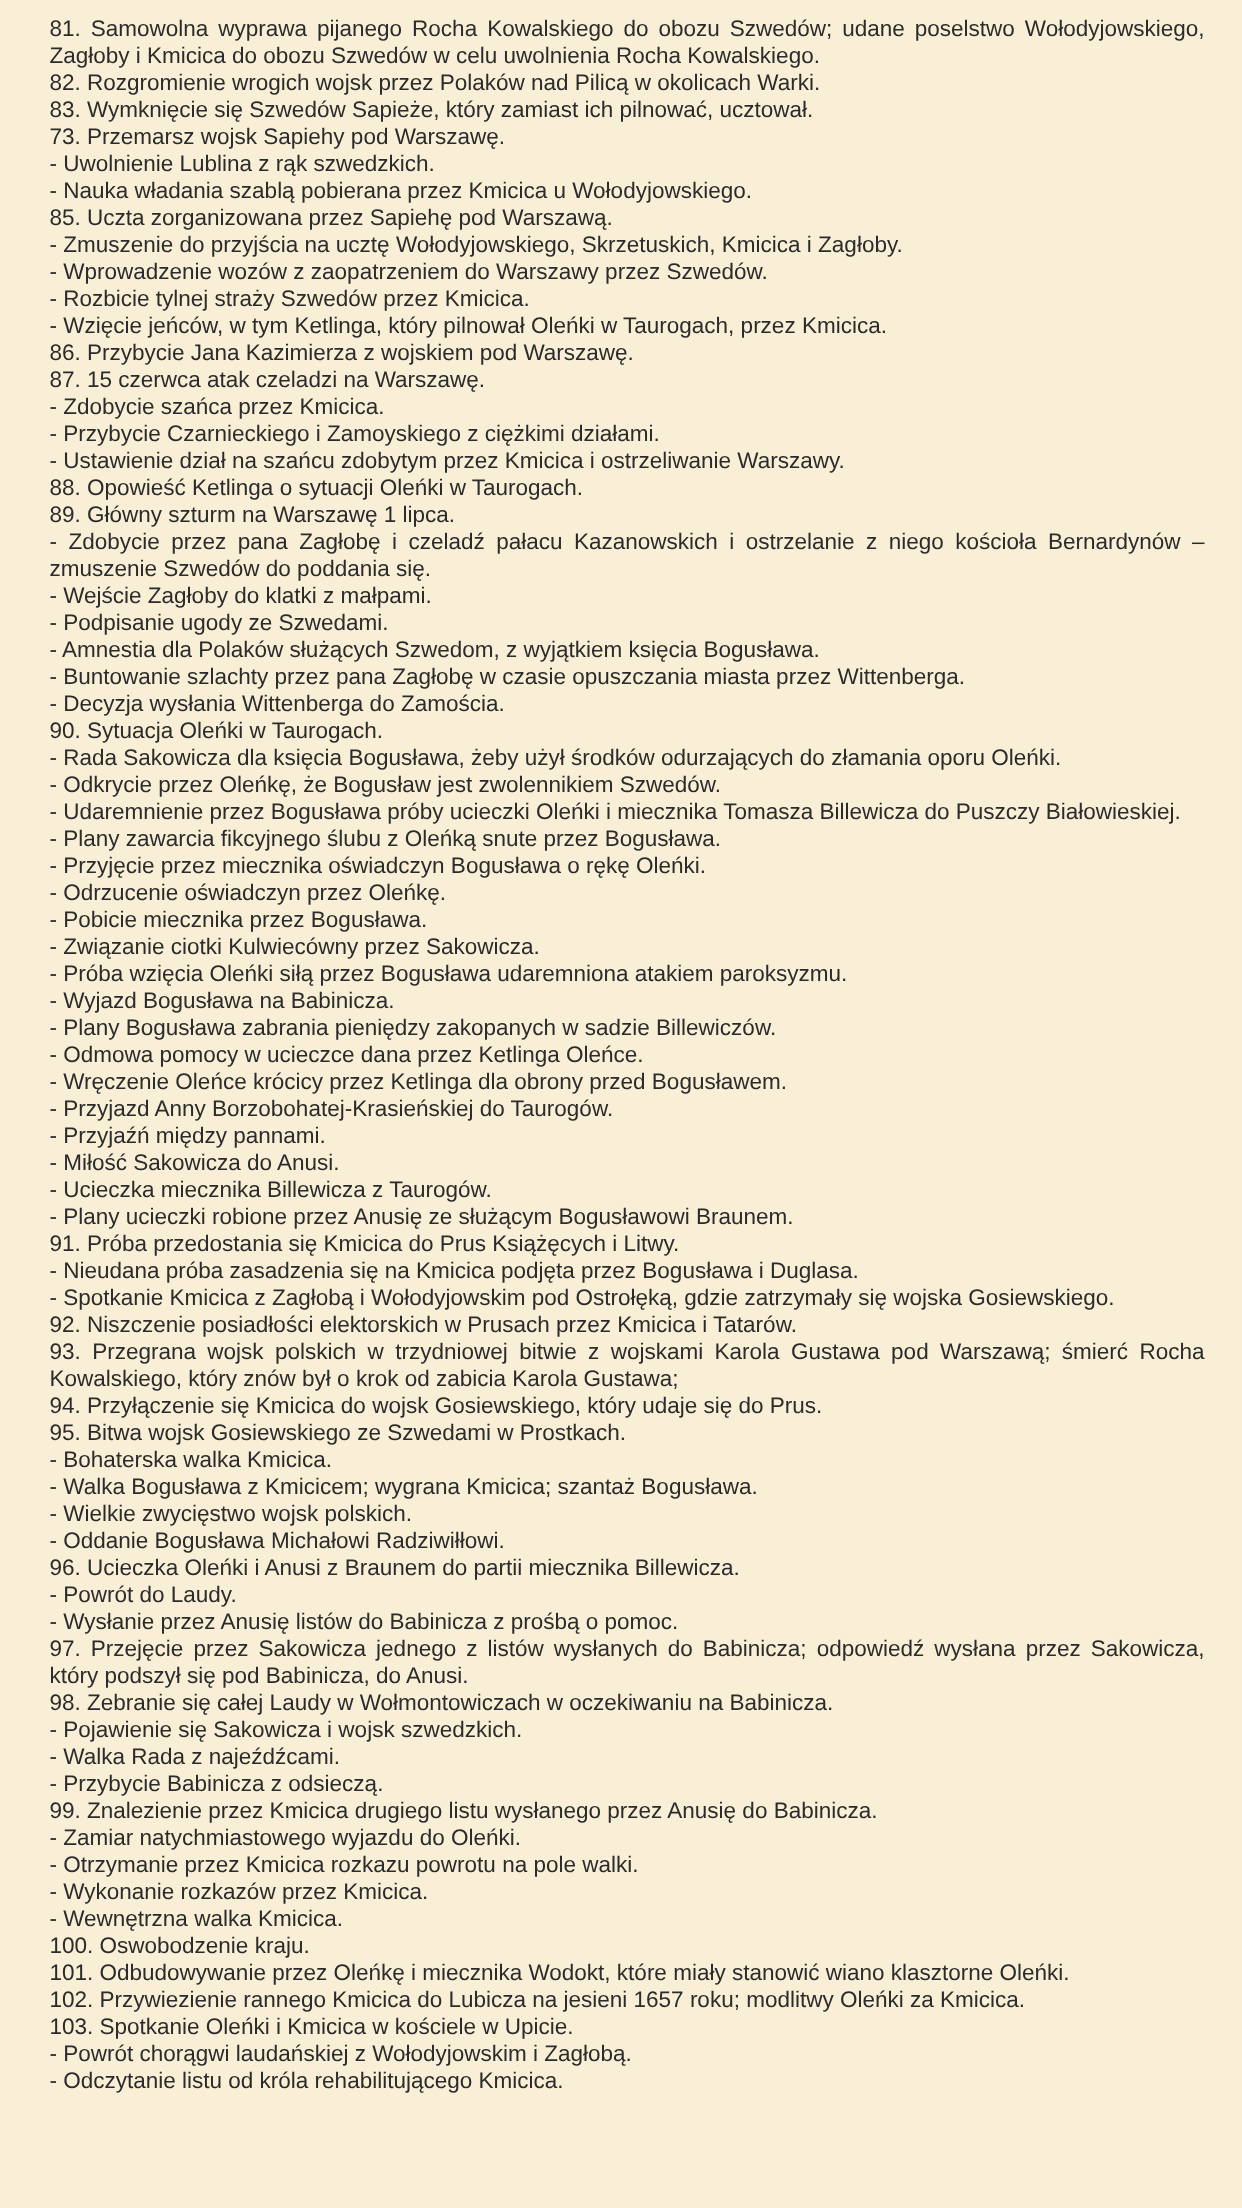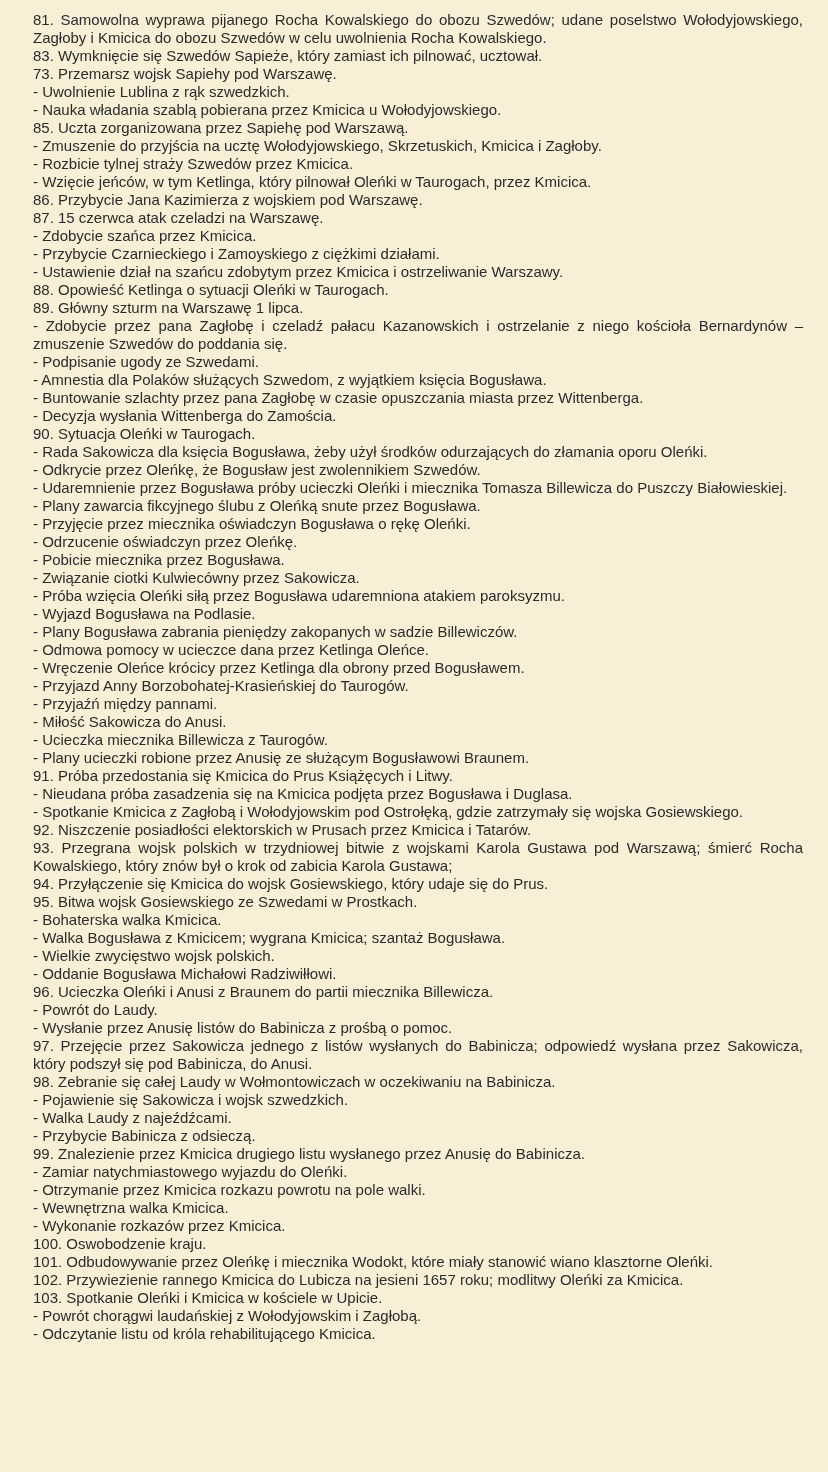--- a/index.html
+++ b/index.html
@@ -26,51 +26,54 @@
     .line {
       display: block;
       margin: 0;
     }
   </style>
 </head>
 <body>
 
 <div class="content" id="plan-list">
 <p class="line">81. Samowolna wyprawa pijanego Rocha Kowalskiego do obozu Szwedów; udane poselstwo Wołodyjowskiego, Zagłoby i Kmicica do obozu Szwedów w celu uwolnienia Rocha Kowalskiego.</p>
+    <p class="line">82. Rozgromienie wrogich wojsk przez Polaków nad Pilicą w okolicach Warki.</p>
     <p class="line">83. Wymknięcie się Szwedów Sapieże, który zamiast ich pilnować, ucztował.</p>
     <p class="line">73. Przemarsz wojsk Sapiehy pod Warszawę.</p>
     <p class="line">- Uwolnienie Lublina z rąk szwedzkich.</p>
     <p class="line">- Nauka władania szablą pobierana przez Kmicica u Wołodyjowskiego.</p>
     <p class="line">85. Uczta zorganizowana przez Sapiehę pod Warszawą.</p>
     <p class="line">- Zmuszenie do przyjścia na ucztę Wołodyjowskiego, Skrzetuskich, Kmicica i Zagłoby.</p>
+    <p class="line">- Wprowadzenie wozów z zaopatrzeniem do Warszawy przez Szwedów.</p>
     <p class="line">- Rozbicie tylnej straży Szwedów przez Kmicica.</p>
     <p class="line">- Wzięcie jeńców, w tym Ketlinga, który pilnował Oleńki w Taurogach, przez Kmicica.</p>
     <p class="line">86. Przybycie Jana Kazimierza z wojskiem pod Warszawę.</p>
     <p class="line">87. 15 czerwca atak czeladzi na Warszawę.</p>
     <p class="line">- Zdobycie szańca przez Kmicica.</p>
     <p class="line">- Przybycie Czarnieckiego i Zamoyskiego z ciężkimi działami.</p>
     <p class="line">- Ustawienie dział na szańcu zdobytym przez Kmicica i ostrzeliwanie Warszawy.</p>
     <p class="line">88. Opowieść Ketlinga o sytuacji Oleńki w Taurogach.</p>
     <p class="line">89. Główny szturm na Warszawę 1 lipca.</p>
     <p class="line">- Zdobycie przez pana Zagłobę i czeladź pałacu Kazanowskich i ostrzelanie z niego kościoła Bernardynów – zmuszenie Szwedów do poddania się.</p>
+    <p class="line">- Wejście Zagłoby do klatki z małpami.</p>
     <p class="line">- Podpisanie ugody ze Szwedami.</p>
     <p class="line">- Amnestia dla Polaków służących Szwedom, z wyjątkiem księcia Bogusława.</p>
     <p class="line">- Buntowanie szlachty przez pana Zagłobę w czasie opuszczania miasta przez Wittenberga.</p>
     <p class="line">- Decyzja wysłania Wittenberga do Zamościa.</p>
     <p class="line">90. Sytuacja Oleńki w Taurogach.</p>
     <p class="line">- Rada Sakowicza dla księcia Bogusława, żeby użył środków odurzających do złamania oporu Oleńki.</p>
     <p class="line">- Odkrycie przez Oleńkę, że Bogusław jest zwolennikiem Szwedów.</p>
     <p class="line">- Udaremnienie przez Bogusława próby ucieczki Oleńki i miecznika Tomasza Billewicza do Puszczy Białowieskiej.</p>
     <p class="line">- Plany zawarcia fikcyjnego ślubu z Oleńką snute przez Bogusława.</p>
     <p class="line">- Przyjęcie przez miecznika oświadczyn Bogusława o rękę Oleńki.</p>
     <p class="line">- Odrzucenie oświadczyn przez Oleńkę.</p>
     <p class="line">- Pobicie miecznika przez Bogusława.</p>
     <p class="line">- Związanie ciotki Kulwiecówny przez Sakowicza.</p>
     <p class="line">- Próba wzięcia Oleńki siłą przez Bogusława udaremniona atakiem paroksyzmu.</p>
-    <p class="line">- Wyjazd Bogusława na Podlasie.</p>
+    <p class="line">- Wyjazd Bogusława na Babinicza.</p>
     <p class="line">- Plany Bogusława zabrania pieniędzy zakopanych w sadzie Billewiczów.</p>
     <p class="line">- Odmowa pomocy w ucieczce dana przez Ketlinga Oleńce.</p>
     <p class="line">- Wręczenie Oleńce krócicy przez Ketlinga dla obrony przed Bogusławem.</p>
     <p class="line">- Przyjazd Anny Borzobohatej-Krasieńskiej do Taurogów.</p>
     <p class="line">- Przyjaźń między pannami.</p>
     <p class="line">- Miłość Sakowicza do Anusi.</p>
     <p class="line">- Ucieczka miecznika Billewicza z Taurogów.</p>
     <p class="line">- Plany ucieczki robione przez Anusię ze służącym Bogusławowi Braunem.</p>
     <p class="line">91. Próba przedostania się Kmicica do Prus Książęcych i Litwy.</p>
     <p class="line">- Nieudana próba zasadzenia się na Kmicica podjęta przez Bogusława i Duglasa.</p>
@@ -82,26 +85,26 @@
     <p class="line">- Bohaterska walka Kmicica.</p>
     <p class="line">- Walka Bogusława z Kmicicem; wygrana Kmicica; szantaż Bogusława.</p>
     <p class="line">- Wielkie zwycięstwo wojsk polskich.</p>
     <p class="line">- Oddanie Bogusława Michałowi Radziwiłłowi.</p>
     <p class="line">96. Ucieczka Oleńki i Anusi z Braunem do partii miecznika Billewicza.</p>
     <p class="line">- Powrót do Laudy.</p>
     <p class="line">- Wysłanie przez Anusię listów do Babinicza z prośbą o pomoc.</p>
     <p class="line">97. Przejęcie przez Sakowicza jednego z listów wysłanych do Babinicza; odpowiedź wysłana przez Sakowicza, który podszył się pod Babinicza, do Anusi.</p>
     <p class="line">98. Zebranie się całej Laudy w Wołmontowiczach w oczekiwaniu na Babinicza.</p>
     <p class="line">- Pojawienie się Sakowicza i wojsk szwedzkich.</p>
-    <p class="line">- Walka Laudy z najeźdźcami.</p>
+    <p class="line">- Walka Rada z najeźdźcami.</p>
     <p class="line">- Przybycie Babinicza z odsieczą.</p>
     <p class="line">99. Znalezienie przez Kmicica drugiego listu wysłanego przez Anusię do Babinicza.</p>
     <p class="line">- Zamiar natychmiastowego wyjazdu do Oleńki.</p>
     <p class="line">- Otrzymanie przez Kmicica rozkazu powrotu na pole walki.</p>
+    <p class="line">- Wykonanie rozkazów przez Kmicica.</p>
     <p class="line">- Wewnętrzna walka Kmicica.</p>
-    <p class="line">- Wykonanie rozkazów przez Kmicica.</p>
     <p class="line">100. Oswobodzenie kraju.</p>
     <p class="line">101. Odbudowywanie przez Oleńkę i miecznika Wodokt, które miały stanowić wiano klasztorne Oleńki.</p>
     <p class="line">102. Przywiezienie rannego Kmicica do Lubicza na jesieni 1657 roku; modlitwy Oleńki za Kmicica.</p>
     <p class="line">103. Spotkanie Oleńki i Kmicica w kościele w Upicie.</p>
     <p class="line">- Powrót chorągwi laudańskiej z Wołodyjowskim i Zagłobą.</p>
     <p class="line">- Odczytanie listu od króla rehabilitującego Kmicica.</p>
   </div>
 
 </body></html>

